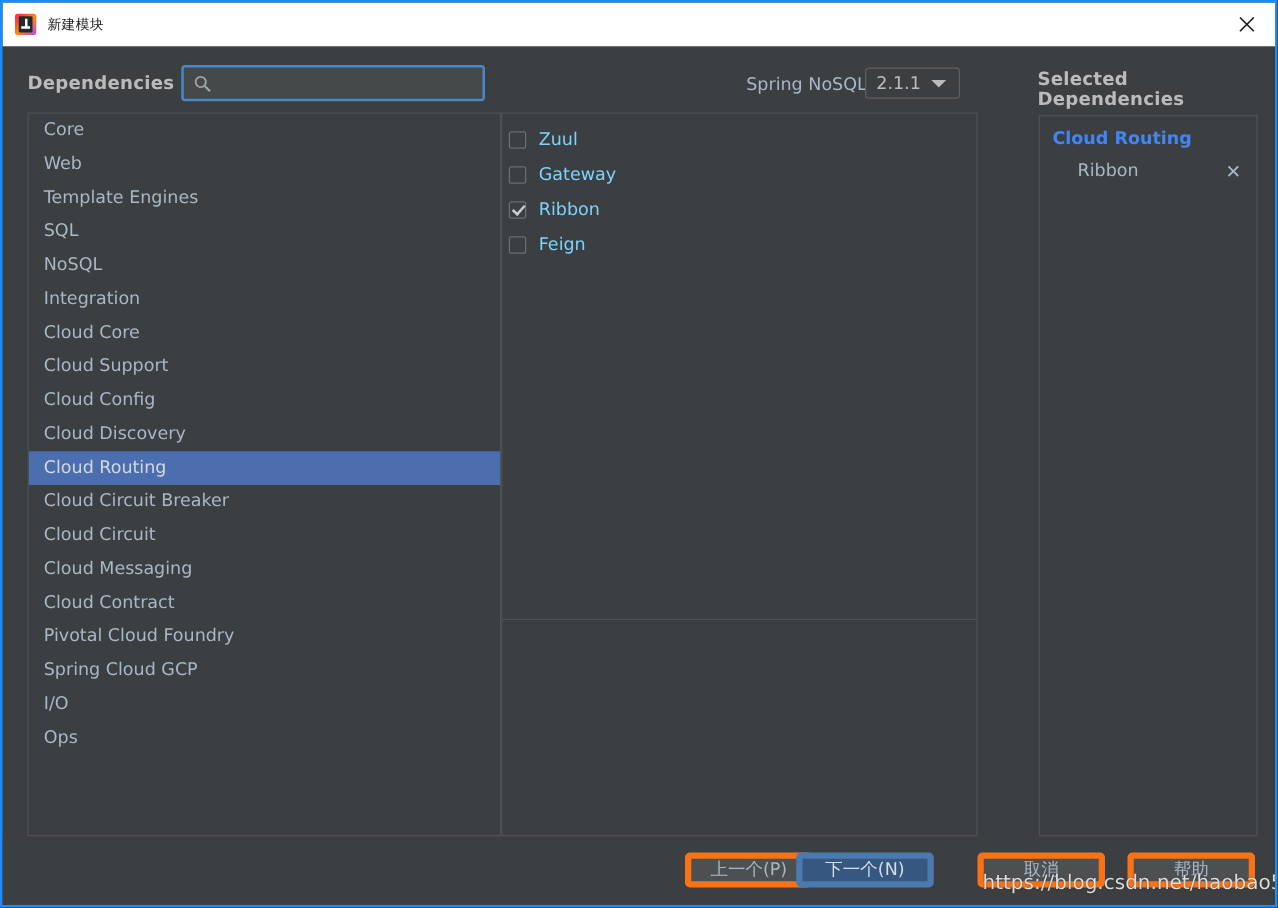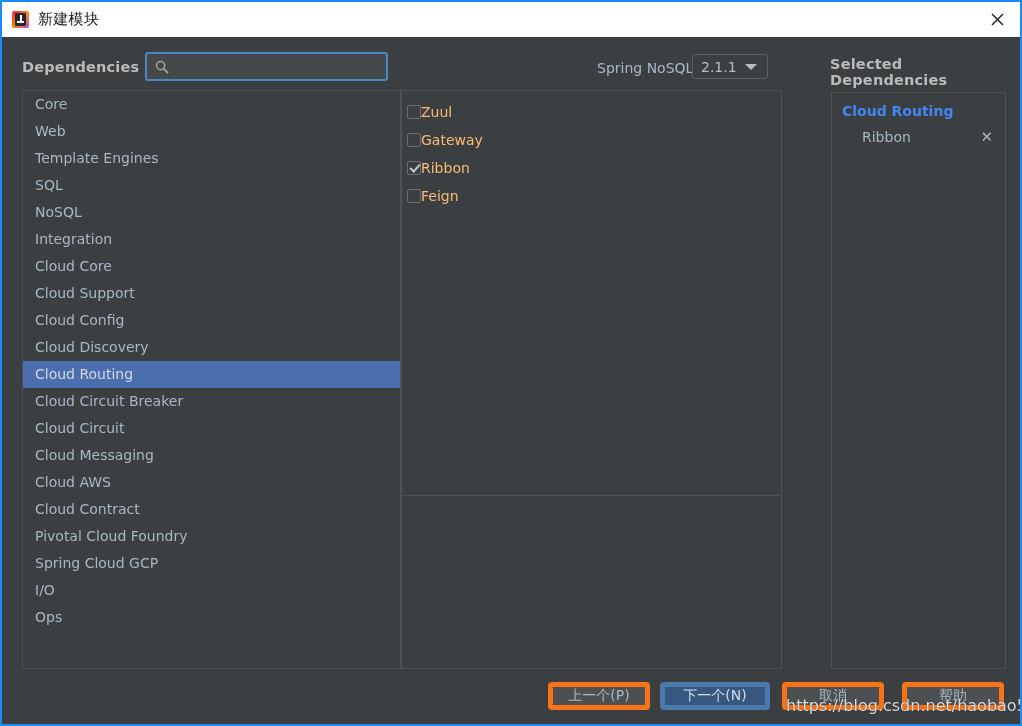--- a/index.html
+++ b/index.html
@@ -60,21 +60,21 @@
   }
   .title-icon .ij-box::before {
     content: "";
     position: absolute;
     left: 5px; top: 2px;
     width: 2px; height: 7px;
     background: #ffffff;
   }
   .title-text {
     margin-left: 9px;
-    font-size: 15px;
+    font-size: 11px;
     color: #202020;
     font-family: "DejaVu Sans", "Liberation Sans", sans-serif;
     letter-spacing: 0.3px;
   }
   .close-btn {
     position: absolute;
     right: 0; top: 0;
     width: 46px; height: 35px;
     display: flex;
     align-items: center;
@@ -207,22 +207,23 @@
   .checkbox.checked::after {
     content: "";
     position: absolute;
     left: 4px; top: 0px;
     width: 4px; height: 8px;
     border: solid #c8cdd2;
     border-width: 0 2px 2px 0;
     transform: rotate(42deg);
   }
   .dep-name {
-    font-size: 14px;
-    color: #fdba74;
+    margin-left: 10px;
+    font-size: 14px;
+    color: #7dd3fc;
   }
 
   .desc-panel {
     position: absolute;
     left: 399px; top: 493px;
     width: 381px; height: 174px;
     box-sizing: border-box;
     background: #3c3f41;
     border: 1px solid #4e5254;
   }
@@ -283,21 +284,21 @@
     color: #a9b7c6;
     font-size: 14px;
     font-family: "DejaVu Sans", "Liberation Sans", sans-serif;
     display: flex;
     align-items: center;
     justify-content: center;
     cursor: pointer;
     white-space: nowrap;
   }
   .btn-prev  { left: 546px; width: 102px; }
-  .btn-next  { left: 658px; width: 110px; background: #365880; border-color: #4a7ab0; color: #d6dde5; }
+  .btn-next  { left: 635px; width: 110px; background: #365880; border-color: #4a7ab0; color: #d6dde5; }
   .btn-cancel{ left: 780px; width: 102px; }
   .btn-help  { left: 900px; width: 102px; }
 
   .watermark {
     position: absolute;
     left: 784px; top: 694px;
     font-size: 16px;
     color: #dddddd;
     font-family: "DejaVu Sans", "Liberation Sans", sans-serif;
     white-space: nowrap;
@@ -352,21 +353,20 @@
       <div class="cat-row"><span>NoSQL</span></div>
       <div class="cat-row"><span>Integration</span></div>
       <div class="cat-row"><span>Cloud Core</span></div>
       <div class="cat-row"><span>Cloud Support</span></div>
       <div class="cat-row"><span>Cloud Config</span></div>
       <div class="cat-row"><span>Cloud Discovery</span></div>
       <div class="cat-row selected"><span>Cloud Routing</span></div>
       <div class="cat-row"><span>Cloud Circuit Breaker</span></div>
       <div class="cat-row"><span>Cloud Circuit</span></div>
       <div class="cat-row"><span>Cloud Messaging</span></div>
-      <div class="cat-row"><span>Cloud AWS</span></div>
       <div class="cat-row"><span>Cloud Contract</span></div>
       <div class="cat-row"><span>Pivotal Cloud Foundry</span></div>
       <div class="cat-row"><span>Spring Cloud GCP</span></div>
       <div class="cat-row"><span>I/O</span></div>
       <div class="cat-row"><span>Ops</span></div>
     </div>
 
   <div class="dep-panel">
       <div class="dep-row">
         <span class="checkbox"></span>

